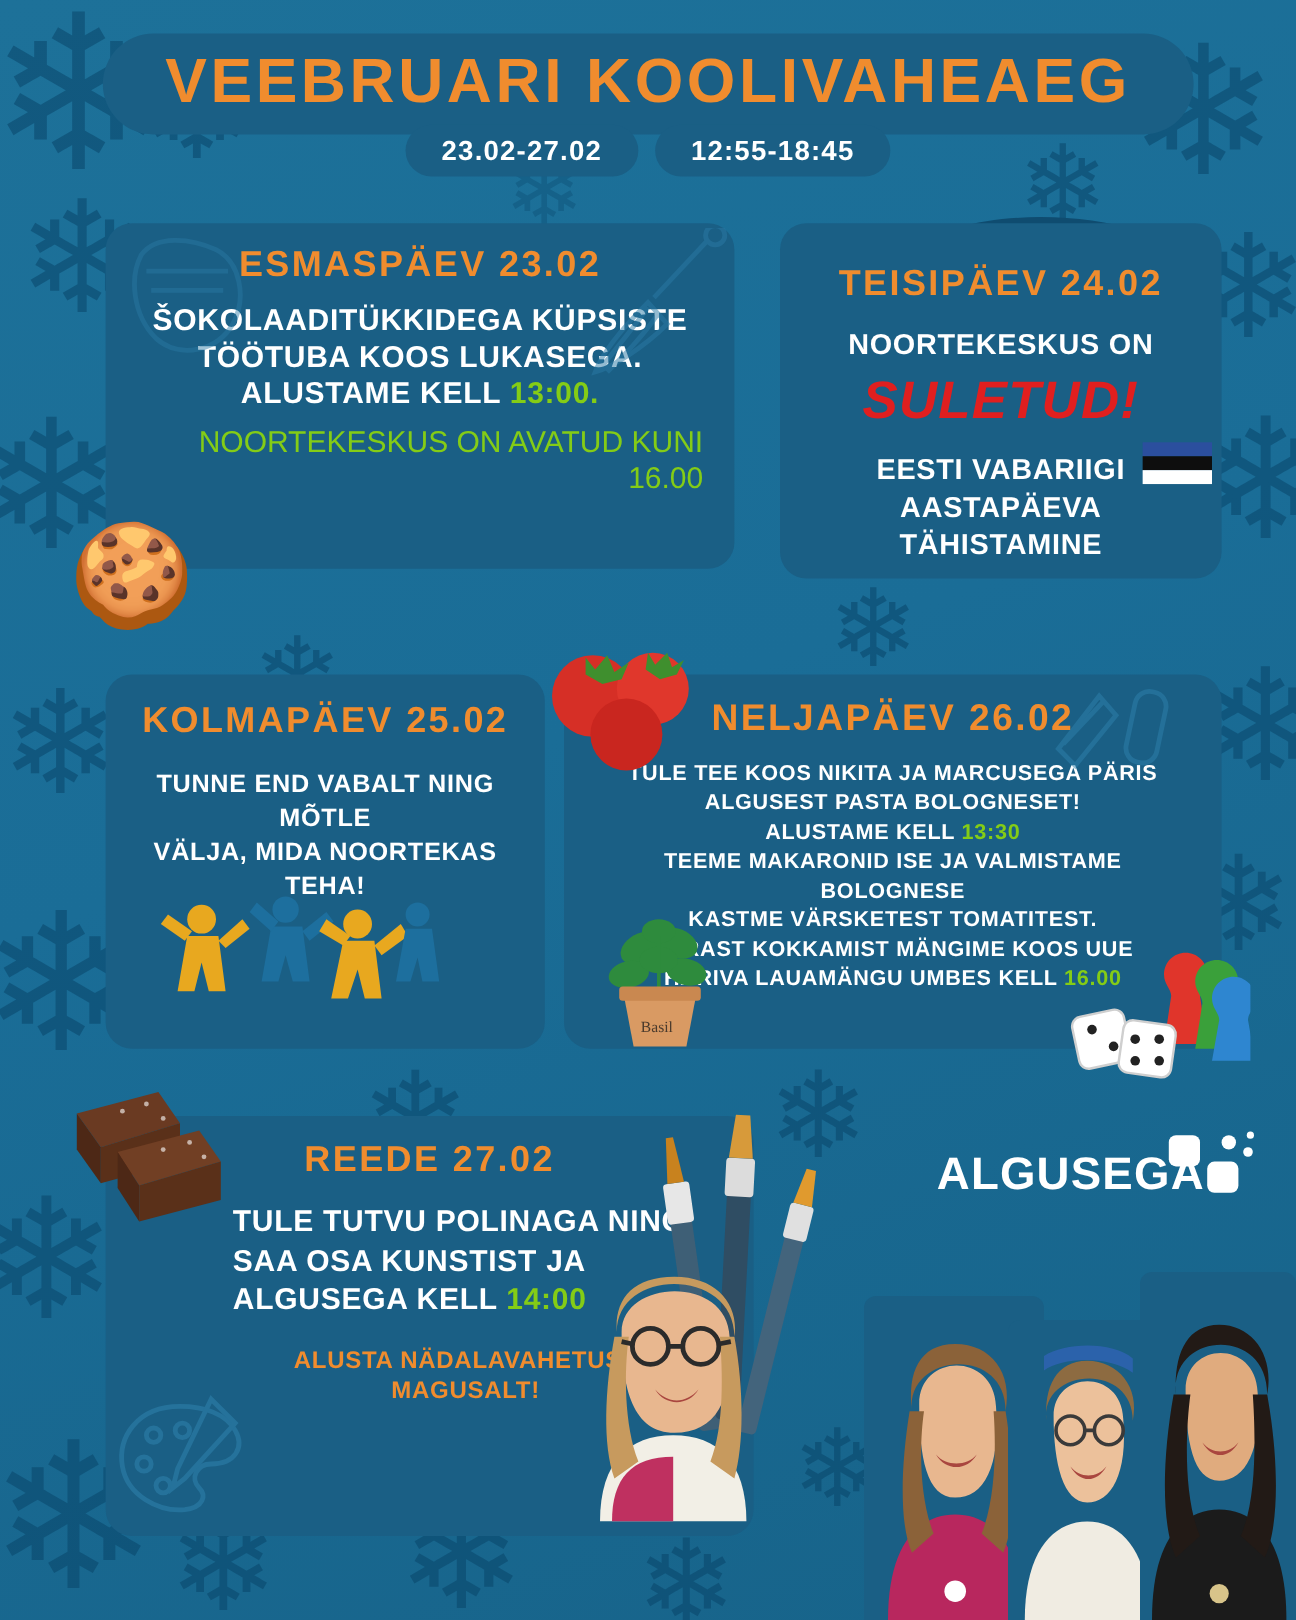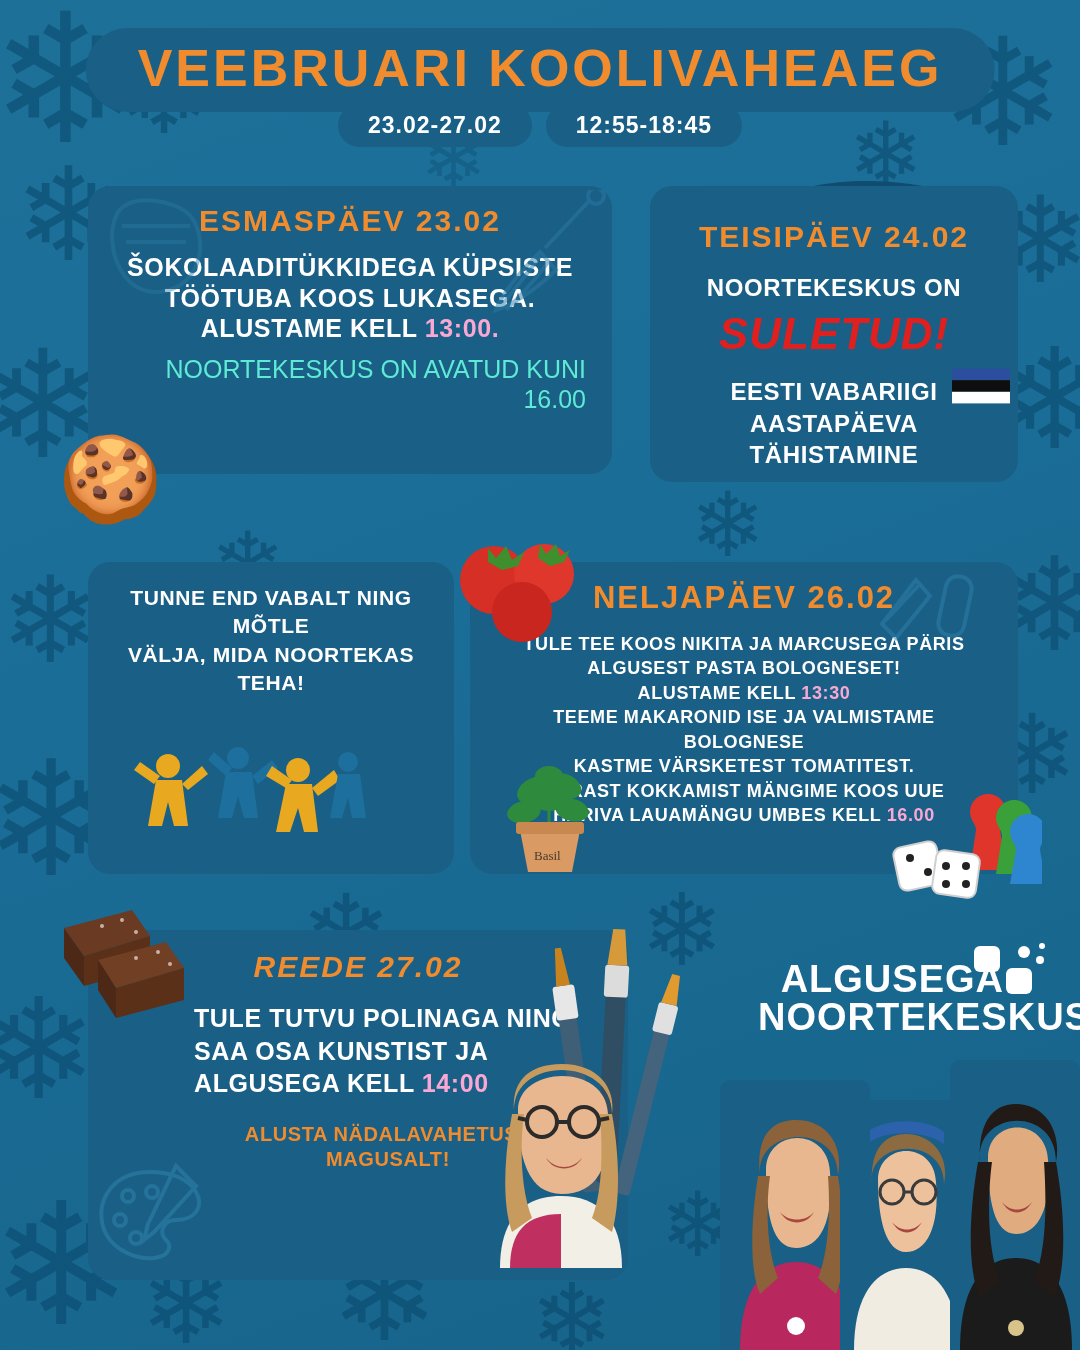--- a/index.html
+++ b/index.html
@@ -75,27 +75,27 @@
     text-align: center;
     font-weight: bold;
   }
   .card p {
     color: #ffffff;
     text-transform: uppercase;
     text-align: center;
     font-weight: bold;
     letter-spacing: 0.6px;
   }
-  .hi { color: #f9a8d4; }
+  .hi { color: #84cc16; }
 
   
   #card-mon { left: 88px; top: 186px; width: 524px; height: 288px; padding: 18px 26px; }
   #card-mon h2 { margin-bottom: 14px; text-align: center; }
   #card-mon p { font-size: 25px; line-height: 1.22; }
-  #card-mon .note { margin-top: 10px; color:#5eead4; font-size: 25px; line-height:1.22; text-align:right; }
+  #card-mon .note { margin-top: 10px; color:#84cc16; font-size: 25px; line-height:1.22; text-align:right; }
 
   
   #card-tue { left: 650px; top: 186px; width: 368px; height: 296px; padding: 34px 20px; }
   #card-tue h2 { margin-bottom: 18px; }
   #card-tue p { font-size: 24px; line-height: 1.3; }
   #card-tue .suletud {
     color: #e01f1f;
     font-size: 44px;
     font-style: italic;
     font-weight: bold;
@@ -108,21 +108,21 @@
   #card-wed h2 { margin-bottom: 22px; }
   #card-wed p { font-size: 21px; line-height: 1.35; }
 
   
   #card-thu { left: 470px; top: 562px; width: 548px; height: 312px; padding: 18px 26px; }
   #card-thu h2 { margin-bottom: 16px; font-size: 31px; }
   #card-thu p { font-size: 18px; line-height: 1.36; }
 
   
   #card-fri { left: 88px; top: 930px; width: 540px; height: 350px; padding: 20px 26px; }
-  #card-fri h2 { margin-bottom: 18px; font-style: italic; }
+  #card-fri h2 { margin-bottom: 18px; }
   #card-fri p.main { font-size: 25px; line-height: 1.3; text-align: left; padding-left: 80px; }
   #card-fri p.sweet { margin-top: 22px; color:#f08c2e; font-size: 20px; line-height:1.25; text-align:center; padding-left: 60px;}
 
   
   .art { position: absolute; pointer-events: none; }
 
   .whisk { top: 190px; left: 440px; width: 180px; height: 130px; opacity: .5; }
   .mitten { top: 196px; left: 96px; width: 120px; height: 110px; opacity: .45; }
 
   .cookies { left: 58px; top: 430px; font-size: 84px; }
@@ -242,20 +242,21 @@
   </div>
   <svg class="art flag-tue" viewBox="0 0 60 36">
     <rect x="0" y="0" width="60" height="12" fill="#2b4f9e"></rect>
     <rect x="0" y="12" width="60" height="12" fill="#0e0e0e"></rect>
     <rect x="0" y="24" width="60" height="12" fill="#ffffff"></rect>
   </svg>
 
   <div class="art cookies">🍪</div>
 
   <div class="card" id="card-wed">
+    <h2>KOLMAPÄEV 25.02</h2>
     <p>TUNNE END VABALT NING MÕTLE</p>
     <p>VÄLJA, MIDA NOORTEKAS TEHA!</p>
   </div>
   <svg class="art" style="left:130px; top:740px; width:240px; height:130px;" viewBox="0 0 240 130">
     <g fill="#e8a81f">
       <circle cx="38" cy="26" r="12"></circle>
       <path d="M26 40 L52 40 L58 86 L44 86 L38 62 L32 86 L18 86 Z"></path>
       <path d="M24 44 L4 30 L10 22 L30 36 Z"></path>
       <path d="M52 44 L72 26 L78 34 L58 50 Z"></path>
     </g>
@@ -421,21 +422,20 @@
 
   <div class="logo">
     <svg class="mark" viewBox="0 0 80 70">
       <rect x="2" y="8" width="26" height="26" rx="6" fill="#ffffff"></rect>
       <rect x="34" y="30" width="26" height="26" rx="6" fill="#ffffff"></rect>
       <circle cx="52" cy="14" r="6" fill="#ffffff"></circle>
       <circle cx="68" cy="22" r="4" fill="#ffffff"></circle>
       <circle cx="70" cy="8" r="3" fill="#ffffff"></circle>
     </svg>
     <div class="l1">ALGUSEGA</div>
-    <div class="l2">NOORTEKESKUS</div>
   </div>
 
   <div class="people">
     <svg class="person p1" viewBox="0 0 150 270">
       <rect width="150" height="270" fill="#1a5f85"></rect>
       <path d="M20 270 C20 206, 46 182, 76 182 C106 182, 132 206, 132 270 Z" fill="#b8275e"></path>
       <path d="M46 90 C46 48, 108 46, 110 92 C114 142, 100 168, 76 168 C52 168, 46 134, 46 90 Z" fill="#e8b78f"></path>
       <path d="M40 96 C34 48, 118 40, 118 96 C124 64, 106 40, 76 40 C46 40, 36 64, 40 96 Z" fill="#8b6239"></path>
       <path d="M38 96 C30 146, 30 192, 40 214 L58 198 C46 168, 46 124, 50 96 Z" fill="#8b6239"></path>
       <path d="M118 96 C126 146, 126 192, 116 214 L98 198 C110 168, 110 124, 108 96 Z" fill="#8b6239"></path>

